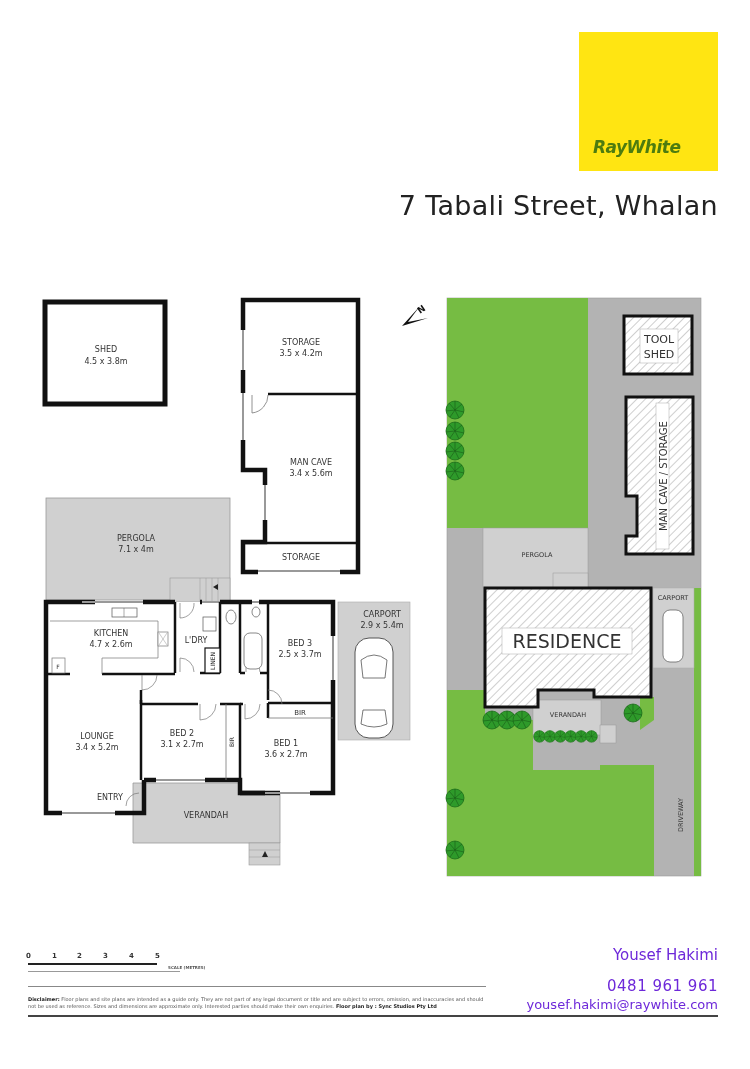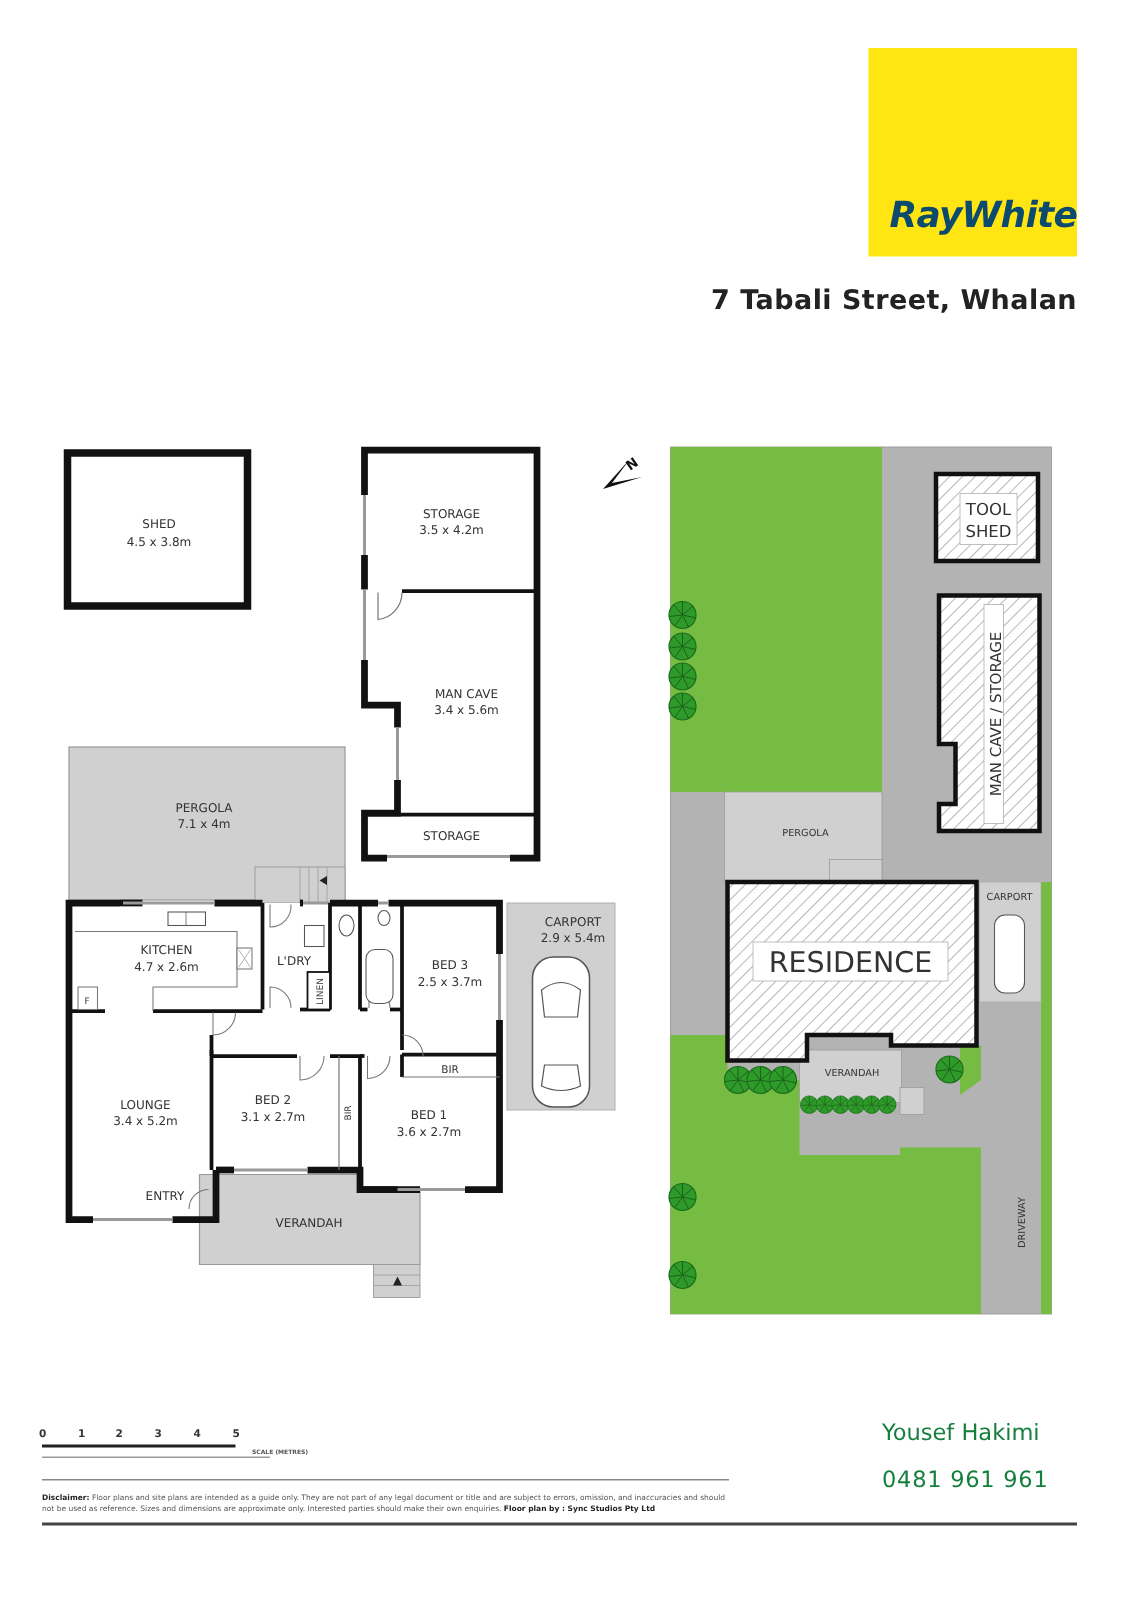--- a/index.html
+++ b/index.html
@@ -1,31 +1,31 @@
 <!DOCTYPE html>
 <html><head>
 <meta charset="utf-8">
 <style>
   html, body { margin: 0; padding: 0; background: #ffffff; }
   body { width: 750px; height: 1069px; position: relative; overflow: hidden; font-family: "DejaVu Sans", sans-serif; color: #222; }
   .abs { position: absolute; }
   .logo { left: 579px; top: 32px; width: 139px; height: 139px; background: #ffe512; }
-  .logo-text { position: absolute; left: 14px; bottom: 14px; font-family: "DejaVu Sans", sans-serif; font-weight: bold; font-style: italic; font-size: 24px; color: #0c4a6e; letter-spacing: -0.5px; }
-  .address { right: 32px; top: 190px; font-size: 18px; color: #222; font-family: "DejaVu Sans", sans-serif; font-weight: 700; letter-spacing: 0.3px; }
+  .logo-text { position: absolute; left: 14px; bottom: 14px; font-family: "DejaVu Sans", sans-serif; font-weight: bold; font-style: italic; font-size: 17px; color: #4d7c0f; letter-spacing: -0.5px; }
+  .address { right: 32px; top: 190px; font-size: 27px; color: #222; font-family: "DejaVu Sans", sans-serif; font-weight: 400; letter-spacing: 0.3px; }
   .plan { left: 0; top: 0; }
   .lbl { font-family: "DejaVu Sans", sans-serif; fill: #333; text-anchor: middle; }
   .footer-line { position: absolute; height: 2px; background: #444; }
   .scale-nums { position: absolute; left: 26px; top: 952px; width: 140px; height: 12px; font-size: 7px; font-weight: bold; color: #333; }
   .scale-nums span { position: absolute; top: 0; }
   .scale-bar { position: absolute; left: 28px; top: 963px; width: 129px; height: 2px; background: #222; }
   .scale-underline { position: absolute; left: 28px; top: 971px; width: 152px; height: 1px; background: #999; }
   .scale-label { position: absolute; left: 168px; top: 965px; font-size: 4px; font-weight: bold; color: #555; }
   .disclaimer { position: absolute; left: 28px; top: 996px; width: 460px; font-size: 5px; line-height: 7px; color: #555; }
   .disclaimer b { color: #222; }
-  .agent { position: absolute; right: 51px; top: 946px; text-align: left; color: #15803d; }
+  .agent { position: absolute; right: 32px; top: 946px; text-align: right; color: #6d28d9; }
   .agent .name { font-size: 15px; line-height: 19px; }
   .agent .phone { font-size: 15px; line-height: 19px; letter-spacing: 0.5px; margin-top: 12px; }
   .agent .email { font-size: 13px; line-height: 17px; }
 </style>
 </head>
 <body>
 
 <div class="abs logo">
   <span class="logo-text">RayWhite</span>
 </div>
@@ -255,15 +255,16 @@
 
 <div class="disclaimer">
   <b>Disclaimer:</b>
   <span>Floor plans and site plans are intended as a guide only. They are not part of any legal document or title and are subject to errors, omission, and inaccuracies and should not be used as reference. Sizes and dimensions are approximate only. Interested parties should make their own enquiries.</span>
   <b>Floor plan by : Sync Studios Pty Ltd</b>
 </div>
 
 <div class="agent">
   <div class="name">Yousef Hakimi</div>
   <div class="phone">0481 961 961</div>
+  <div class="email">yousef.hakimi@raywhite.com</div>
 </div>
 
 <div class="footer-line" style="left:28px; top:1015px; width:690px;"></div>
 
 </body></html>

